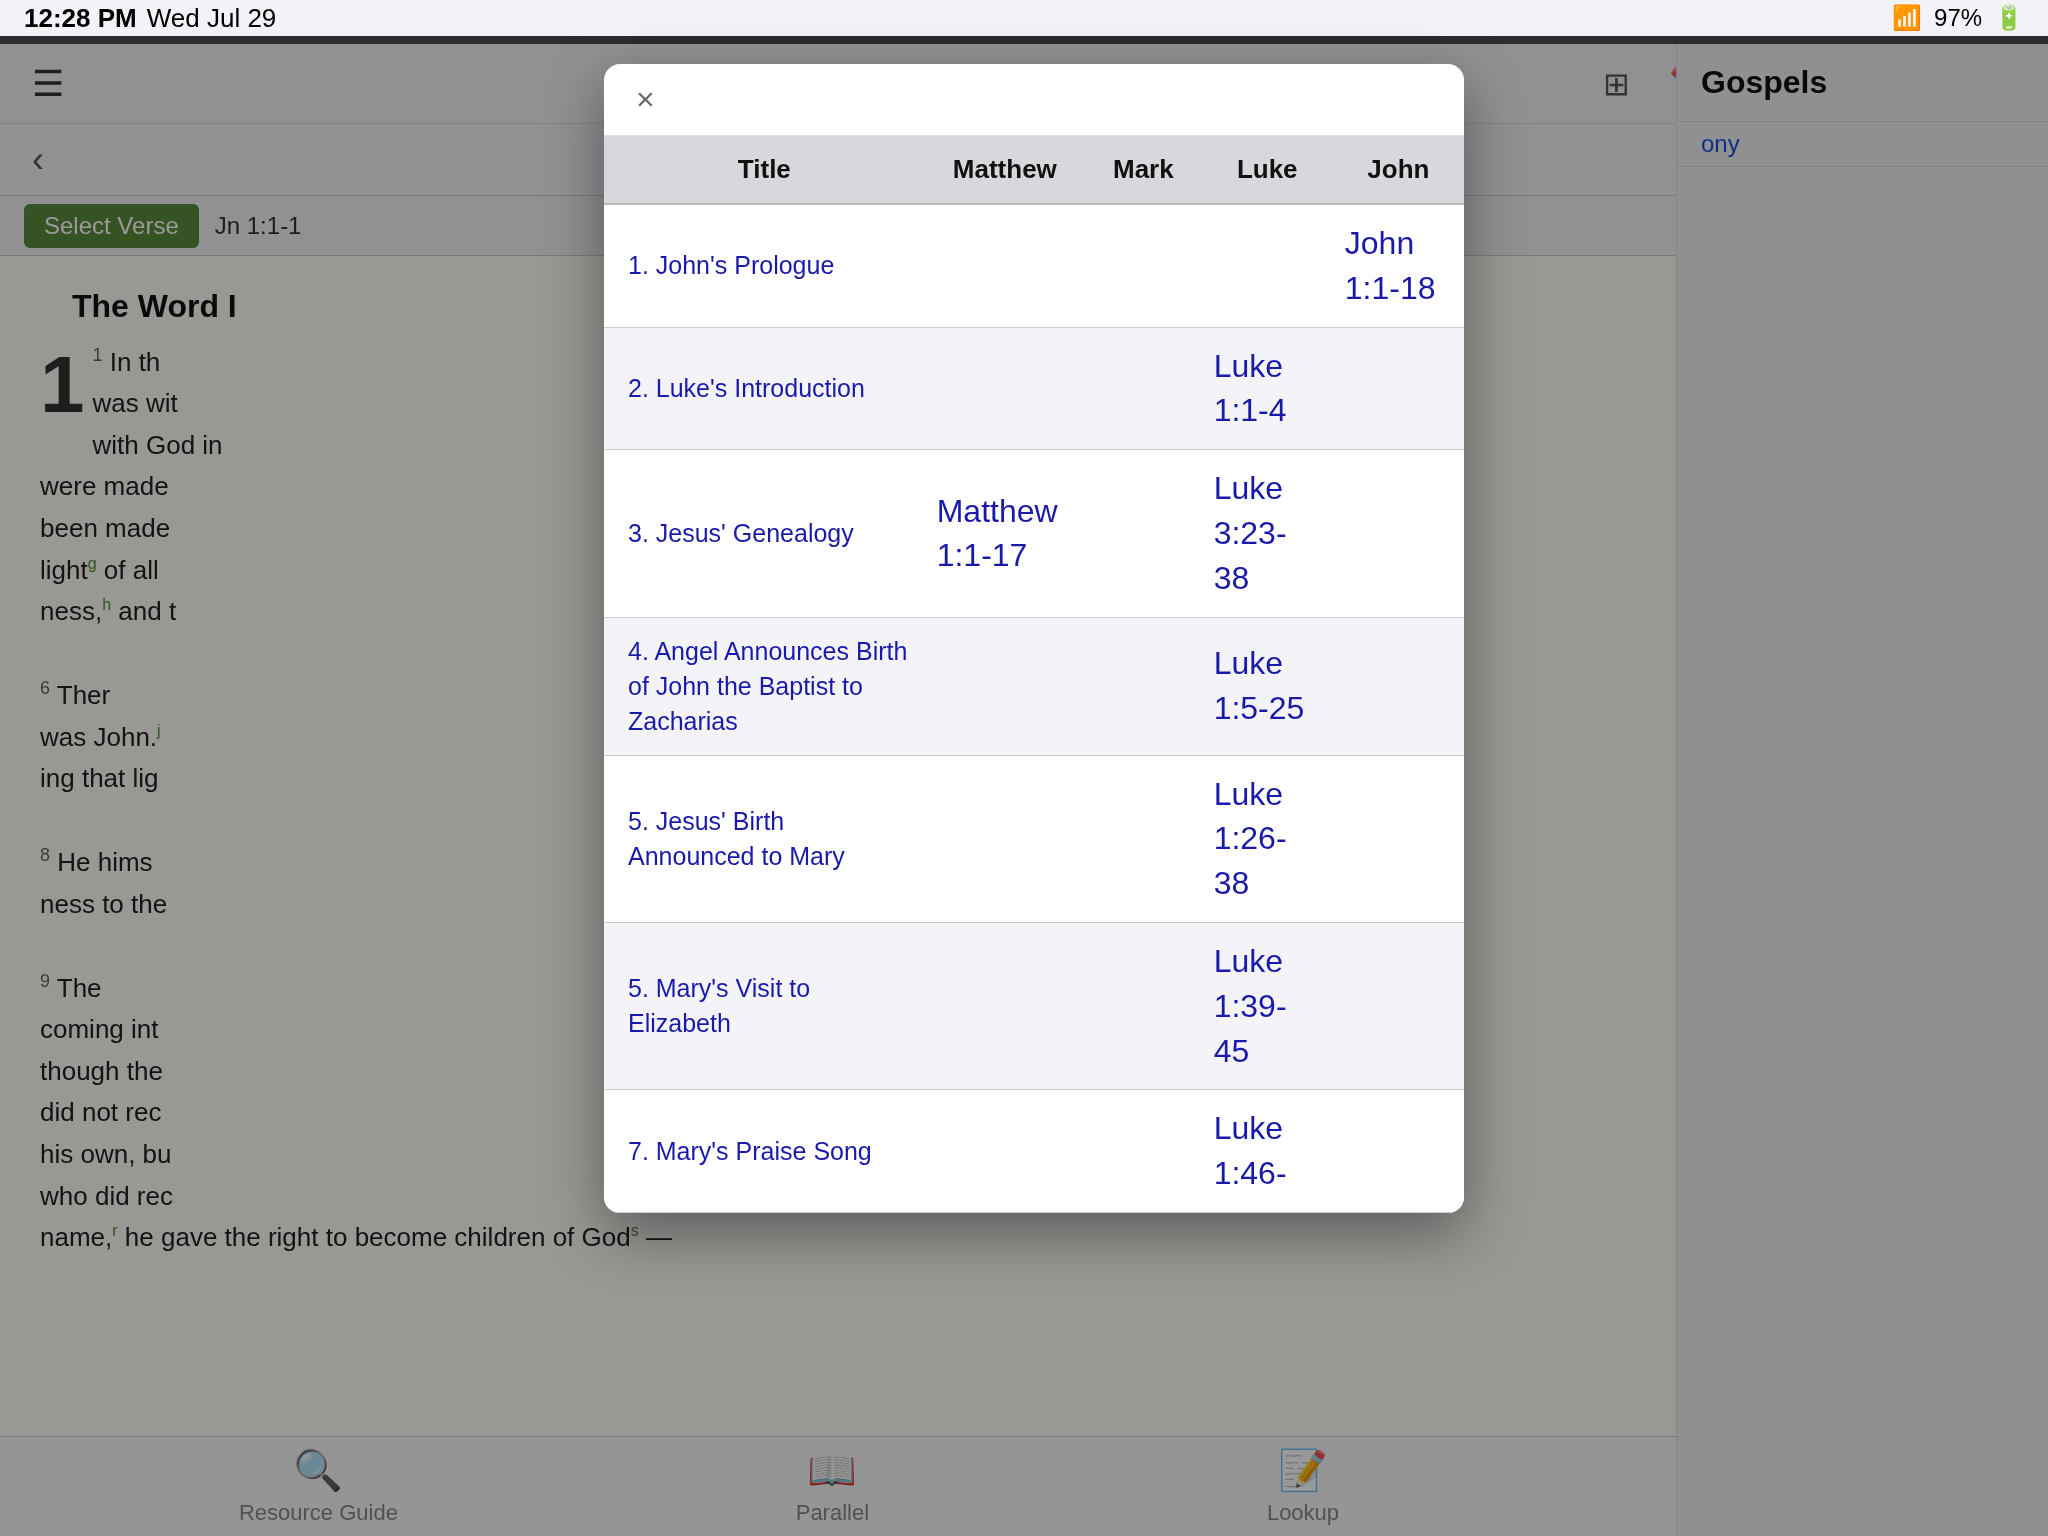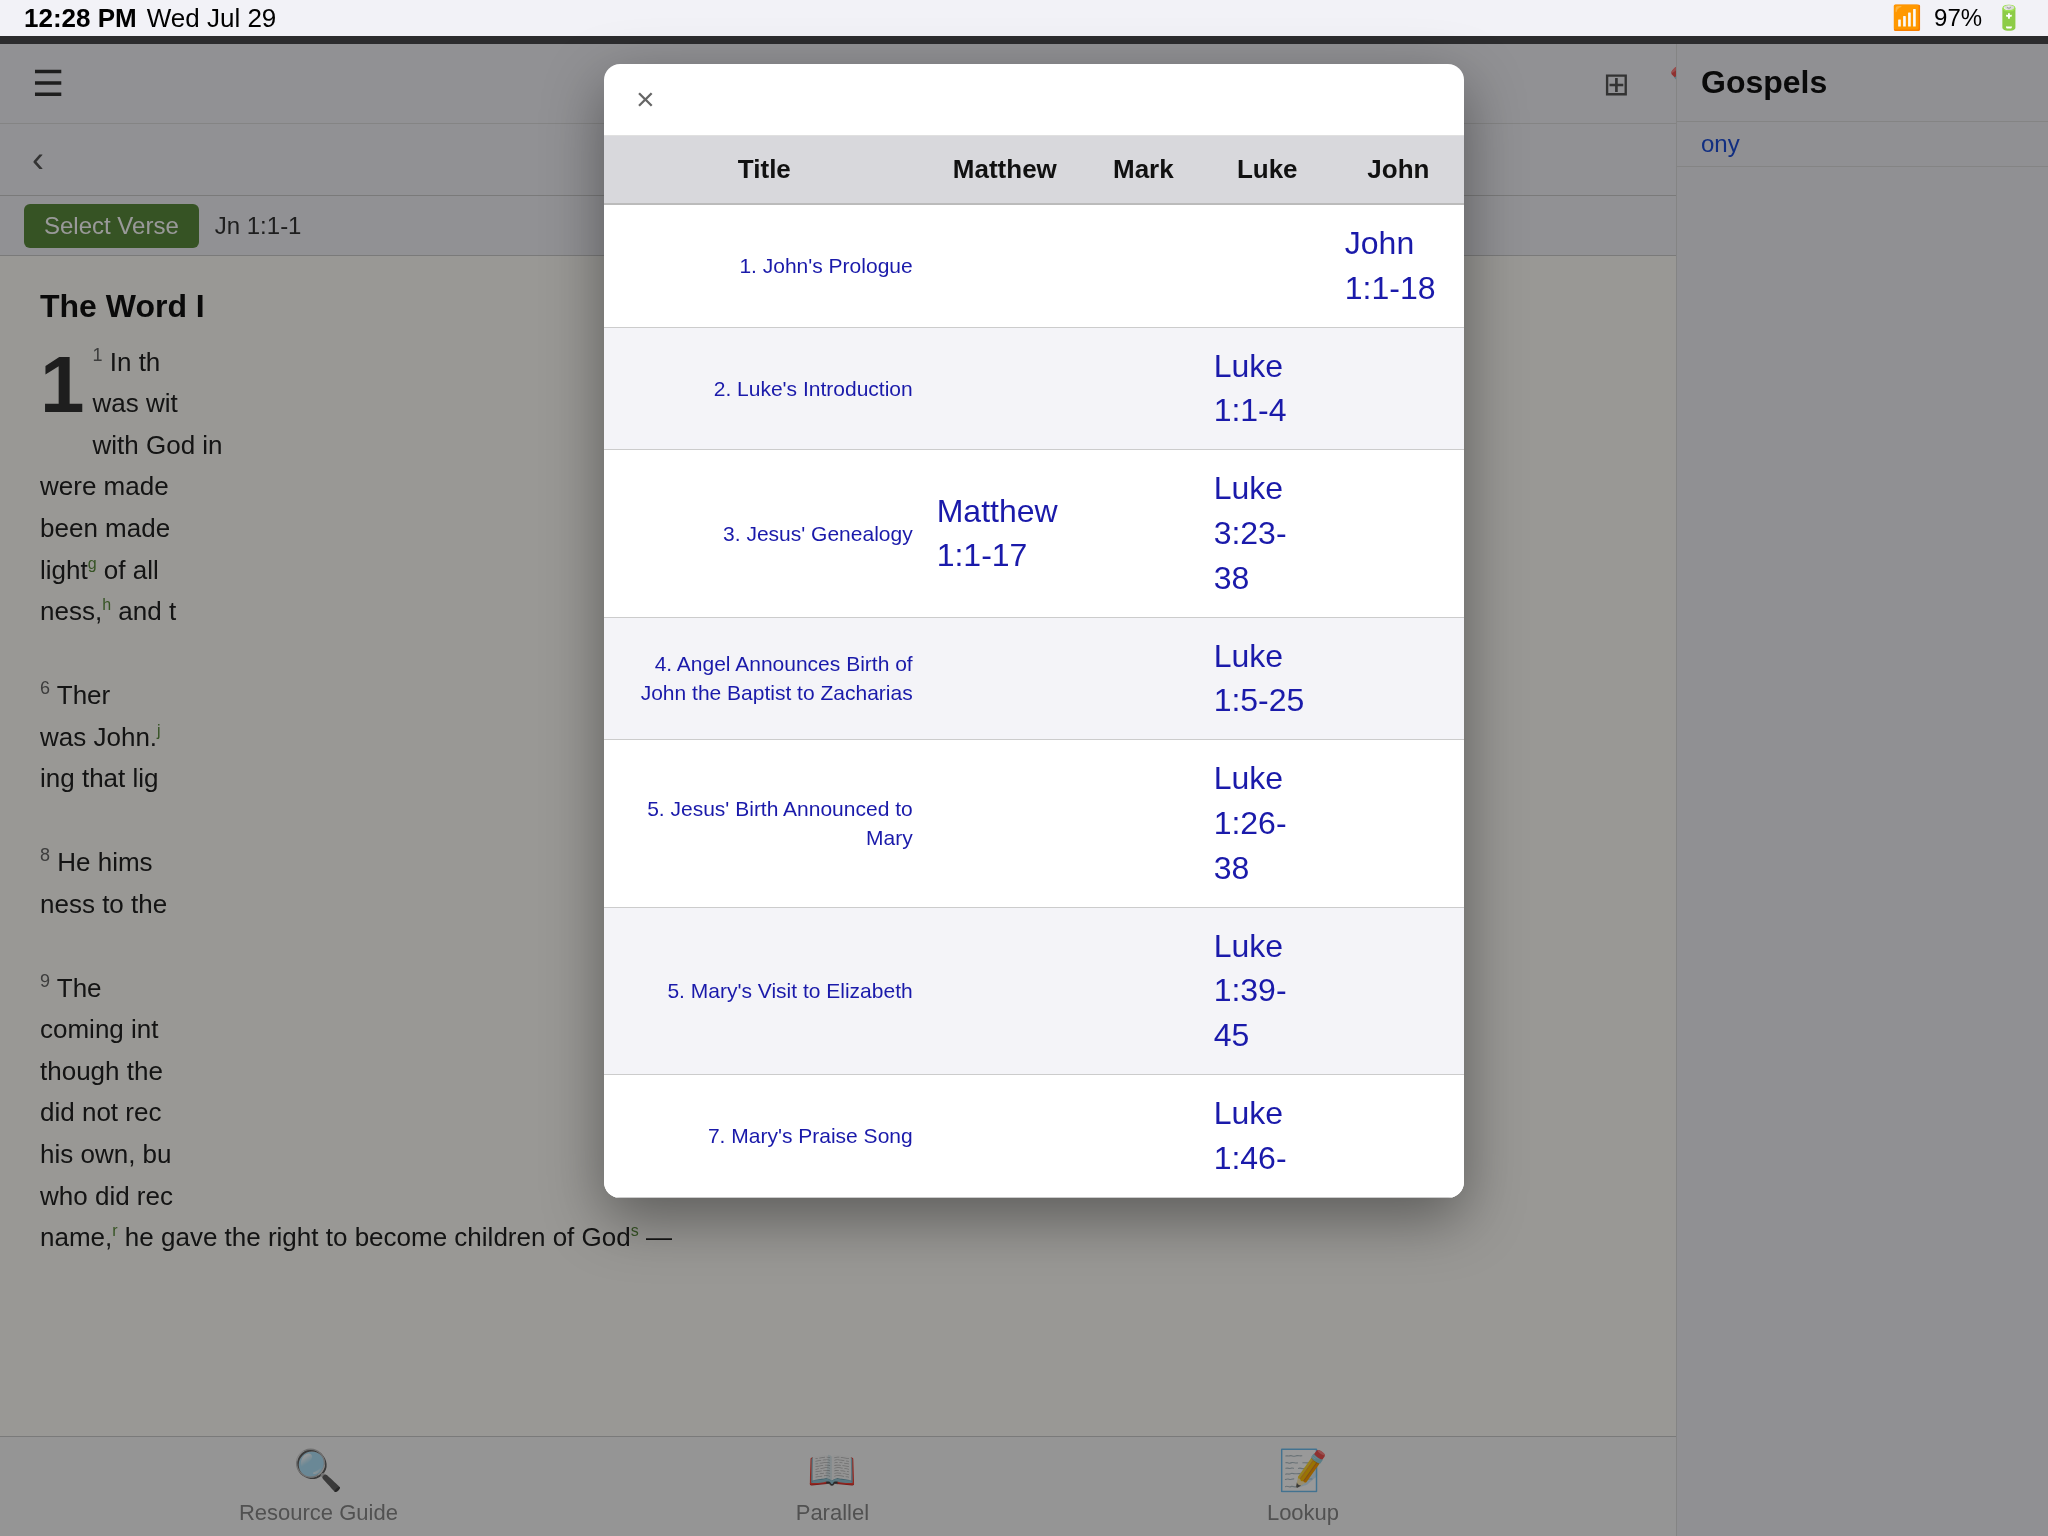--- a/index.html
+++ b/index.html
@@ -138,20 +138,21 @@
       padding: 32px 40px;
       background: #fffef8;
       overflow: hidden;
       position: relative;
     }
     .bible-section-title {
       font-size: 32px;
       font-weight: 700;
       color: #111;
       margin-bottom: 16px;
+      margin-left: 32px;
     }
     .bible-chapter-num {
       float: left;
       font-size: 80px;
       font-weight: 700;
       color: #333;
       line-height: 1;
       margin-right: 8px;
       margin-top: 4px;
     }
@@ -325,23 +326,23 @@
     }
 
     .cell {
       padding: 16px 12px;
       font-size: 32px;
       color: #1a1aaa;
       text-align: left;
       line-height: 1.4;
     }
     .cell.title-cell {
-      text-align: right;
+      text-align: left;
       padding-left: 24px;
-      font-size: 21px;
+      font-size: 25px;
     }
     .cell.empty {
       color: transparent;
     }
   </style>
 </head>
 <body>
 
 <div class="status-bar">
   <div class="status-left">

